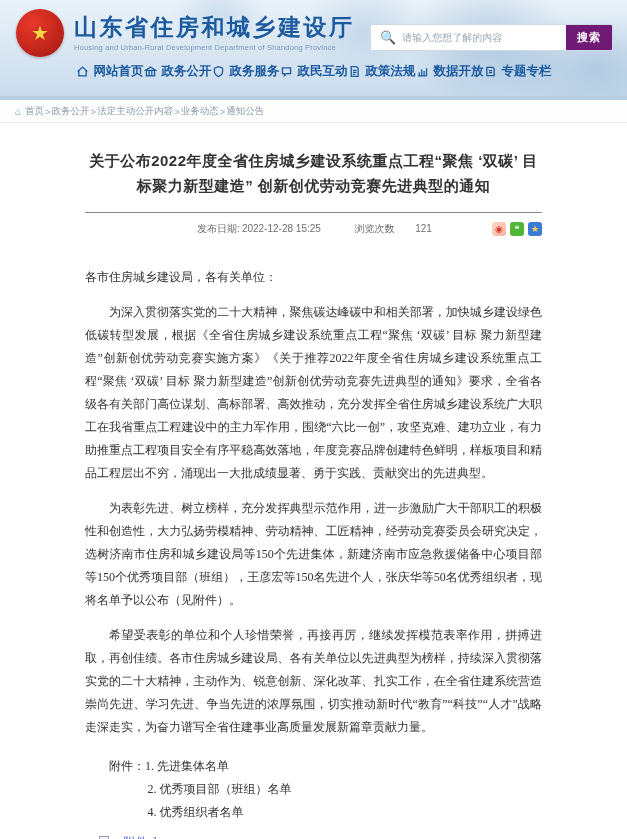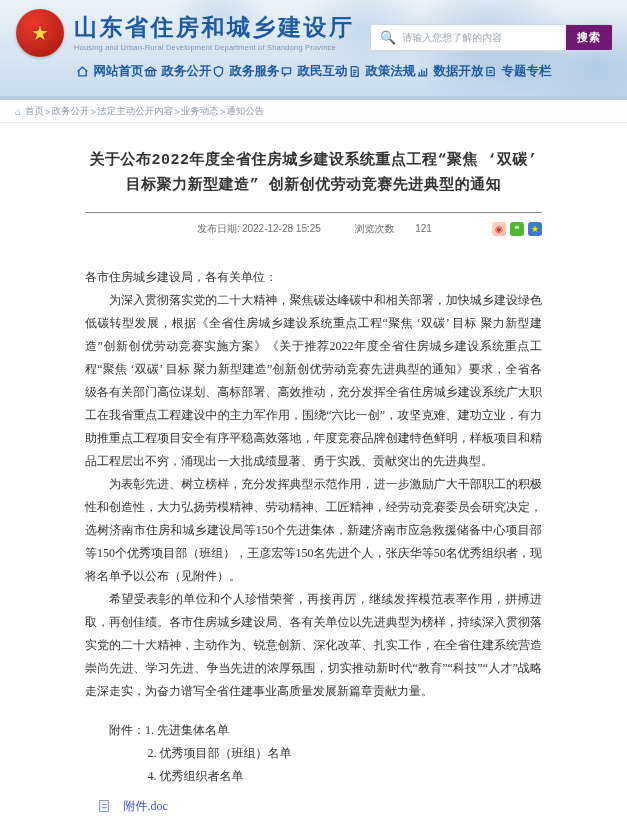--- a/index.html
+++ b/index.html
@@ -60,35 +60,35 @@
   }
   .crumb-home-icon { color:#6f9cc8; font-size:10px; margin-right:4px; }
   .crumb { color:#8d99a6; cursor:pointer; }
   .crumb-sep { margin:0 1px; color:#9aa5b0; }
 
   
   .content { padding:26px 42px 0 42px; }
   .article-inner { padding:0 43px; }
   .article-title {
     text-align:center; font-size:15px; font-weight:bold; color:#333;
-    line-height:1.65; letter-spacing:.5px;font-family:Liberation Mono, monospace;
+    line-height:1.65; letter-spacing:.5px;
   }
   .title-divider { border:none; border-top:1px solid #8a8a8a; margin:13px 0 0 0; }
   .meta-row { position:relative; text-align:center; padding:9px 0 4px 0; font-size:10px; color:#6e6e6e; }
   .meta-label { margin:0 2px; }
   .meta-gap { display:inline-block; width:26px; }
   .views-value { margin-left:16px; }
   .share-icons { position:absolute; right:0; top:9px; display:flex; gap:4px; }
   .share-icon { width:14px; height:14px; border-radius:3px; display:flex; align-items:center; justify-content:center; font-size:9px; cursor:pointer; }
   .share-weibo { background:linear-gradient(135deg,#ffd9c2,#f7b3a8); color:#d6392c; }
   .share-wechat { background:#50b636; color:#ffffff; }
   .share-qzone { background:#3a7ad9; color:#ffd33c; }
 
   .article-body { margin-top:26px; font-family:"Liberation Serif","DejaVu Serif",serif; font-size:12px; color:#333; }
-  .article-body p { line-height:23px; text-align:justify; }
+  .article-body p { line-height:23px; text-align:justify;margin-top:12px; }
   .article-body p.indent { text-indent:2em; }
 
   
   .attachments { margin-top:16px; font-family:"Liberation Serif","DejaVu Serif",serif; font-size:12px; color:#333; }
   .att-row { line-height:23px; display:flex; }
   .att-label { margin-left:2em; white-space:pre; }
   .att-item { }
   .att-row.cont .att-item { margin-left:calc(2em + 3.2em); }
   .attach-file { margin-top:10px; margin-left:1.2em; display:flex; align-items:center; gap:14px; }
   .doc-icon { width:10px; height:12px; border:1px solid #8f9ab8; background:#eef1f7; position:relative; flex:0 0 auto; }

